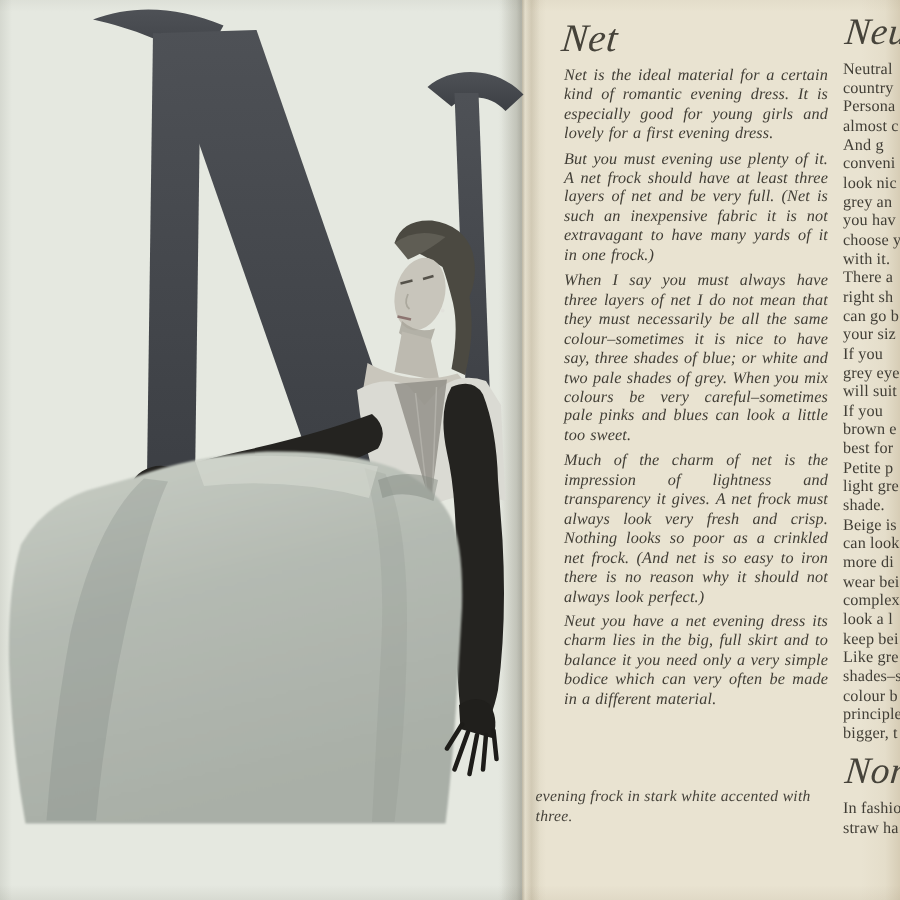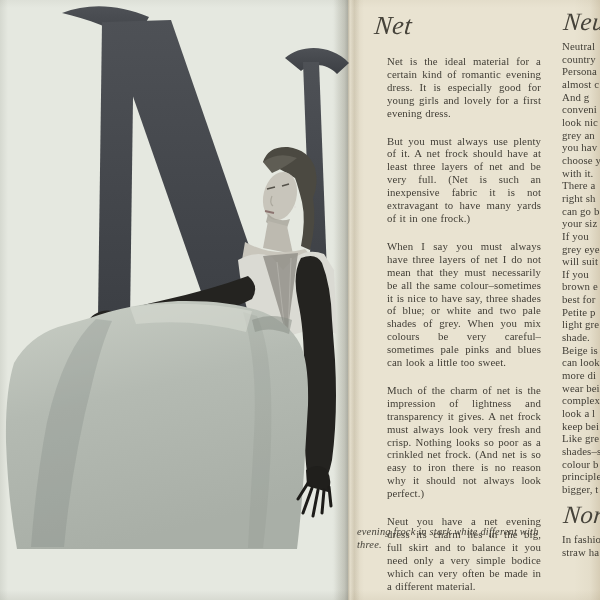--- a/index.html
+++ b/index.html
@@ -24,22 +24,22 @@
     background:linear-gradient(90deg, rgba(100,95,75,0) 0%, rgba(100,95,75,.16) 40%,
       rgba(80,75,60,.26) 52%, rgba(255,252,240,.28) 62%, rgba(120,105,75,.12) 78%,
       rgba(120,105,75,0) 100%);}
   .photo-svg{position:absolute;left:0;top:0;}
   
   .script-h{font-family:"Liberation Serif",serif;font-style:italic;
     font-size:26px;line-height:28px;color:#46433a;transform:skewX(-6deg);
     transform-origin:left bottom;letter-spacing:.5px;white-space:nowrap;}
   .net-col{position:absolute;left:372px;top:12px;width:184px;color:#413e36;}
   .net-col .script-h{margin:0 0 3px 1px;}
-  .para{margin:15px;font-size:10.8px;line-height:12.9px;text-align:justify;
-    letter-spacing:.1px;word-spacing:.6px;color:#413e36;}
+  .para{margin:4px;font-size:10.8px;line-height:12.9px;text-align:justify;
+    letter-spacing:.1px;word-spacing:.6px;color:#413e36;font-style:italic;}
   .caption{position:absolute;left:357px;top:526px;width:208px;}
   .cap-line{font-size:10.4px;line-height:12.6px;font-style:italic;
     color:#45423a;letter-spacing:.2px;}
   .neutral-col{position:absolute;left:562px;top:8px;}
   .nonsense-col{position:absolute;left:562px;top:501px;}
   .neutral-col .script-h,.nonsense-col .script-h{margin:0 0 4px 0;font-size:25px;}
   .frag{font-size:10.8px;line-height:12.65px;white-space:nowrap;
     color:#413e36;letter-spacing:.1px;}
 </style>
 </head>
@@ -104,29 +104,29 @@
       <path d="M252,320 Q272,312 292,320 L289,334 Q269,326 255,332 Z" fill="#868b84" opacity="0.5"></path>
       <path d="M306,470 Q318,462 327,470 Q333,482 328,492 L307,486 Z" fill="#201f1c"></path>
       <path d="M312,488 L303,513 M318,490 L313,516 M324,490 L322,513 M329,487 L331,506 M308,483 L298,499" stroke="#1d1c19" stroke-width="3" stroke-linecap="round" fill="none"></path>
     </g>
   </svg>
 
   <div class="net-col">
     <div class="script-h">Net</div>
     <div>
         <p class="para">Net is the ideal material for a certain kind of romantic evening dress. It is especially good for young girls and lovely for a first evening dress.</p>
-        <p class="para">But you must always use plenty of it. A net frock should have at least three layers of net and be very full. (Net is such an inexpensive fabric it is not extravagant to have many yards of it in one frock.)</p>
+        <p class="para">But you must evening use plenty of it. A net frock should have at least three layers of net and be very full. (Net is such an inexpensive fabric it is not extravagant to have many yards of it in one frock.)</p>
         <p class="para">When I say you must always have three layers of net I do not mean that they must necessarily be all the same colour–sometimes it is nice to have say, three shades of blue; or white and two pale shades of grey. When you mix colours be very careful–sometimes pale pinks and blues can look a little too sweet.</p>
         <p class="para">Much of the charm of net is the impression of lightness and transparency it gives. A net frock must always look very fresh and crisp. Nothing looks so poor as a crinkled net frock. (And net is so easy to iron there is no reason why it should not always look perfect.)</p>
         <p class="para">Neut you have a net evening dress its charm lies in the big, full skirt and to balance it you need only a very simple bodice which can very often be made in a different material.</p>
       </div>
   </div>
 
   <div class="caption">
-      <div class="cap-line">evening frock in stark white different with</div>
+      <div class="cap-line">evening frock in stark white accented with</div>
       <div class="cap-line">three.</div>
     </div>
 
   <div class="neutral-col">
     <div class="script-h">Neut</div>
     <div>
         <div class="frag">Neutral</div>
         <div class="frag">country</div>
         <div class="frag">Persona</div>
         <div class="frag">almost c</div>

